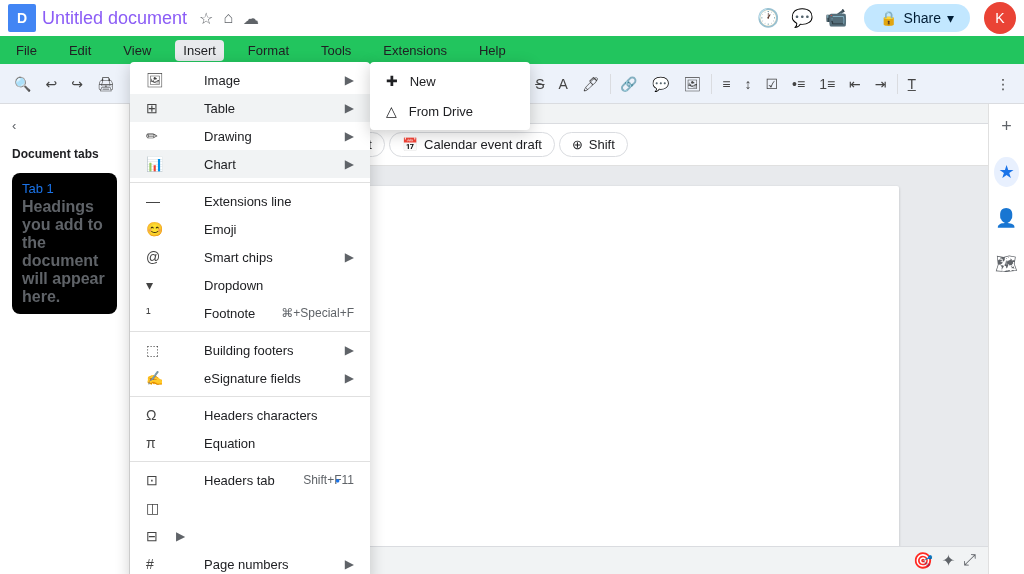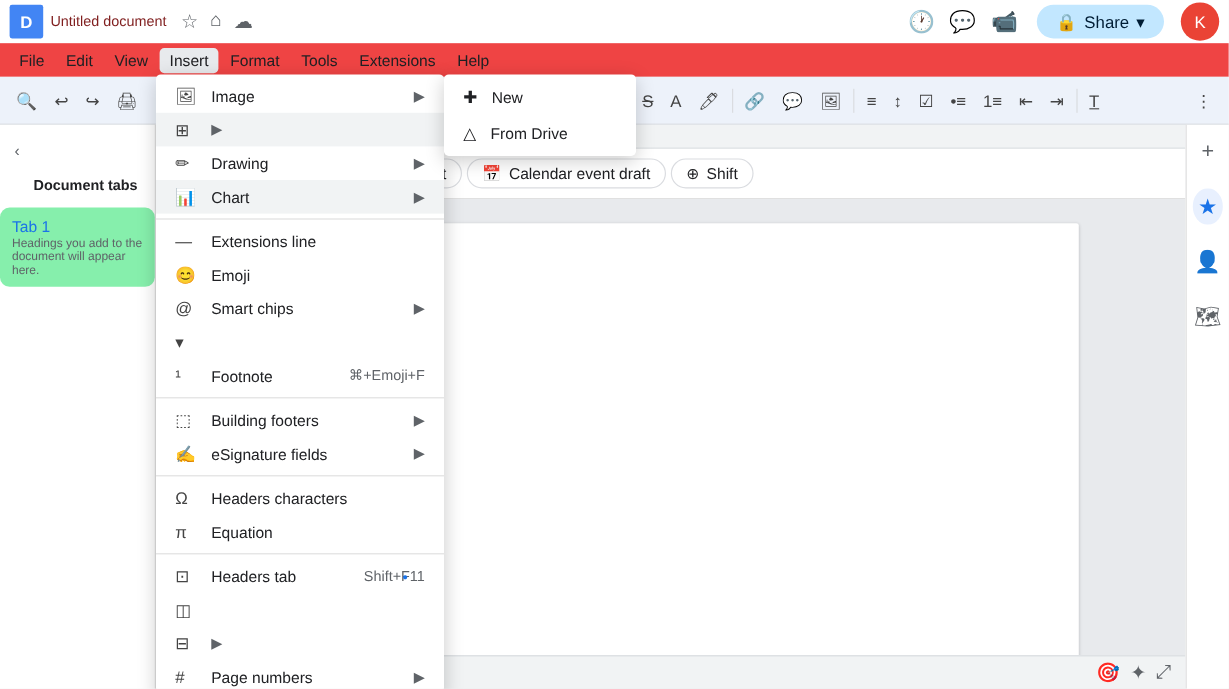--- a/index.html
+++ b/index.html
@@ -14,21 +14,21 @@
       padding: 0 8px;
       gap: 6px;
     }
     .app-icon {
       width: 28px; height: 28px;
       background: #4285f4;
       border-radius: 2px;
       display: flex; align-items: center; justify-content: center;
       color: white; font-weight: bold; font-size: 14px;
     }
-    .doc-title { font-size: 12px; color: #7f1d1d; margin-right: 4px; }
+    .doc-title { font-size: 18px; color: #8b5cf6; margin-right: 4px; }
     .title-icons { display: flex; gap: 6px; align-items: center; }
     .title-icon-btn { background: none; border: none; cursor: pointer; color: #5f6368; font-size: 16px; padding: 2px; }
     .spacer { flex: 1; }
     .share-btn {
       background: #c2e7ff;
       border: none;
       border-radius: 20px;
       padding: 6px 16px;
       font-size: 14px;
       font-weight: 500;
@@ -44,25 +44,25 @@
       display: flex; align-items: center; justify-content: center;
       font-size: 14px; font-weight: 500;
       margin-left: 8px;
     }
     .top-icons { display: flex; align-items: center; gap: 8px; margin-right: 8px; }
     .top-icon-btn { background: none; border: none; cursor: pointer; color: #5f6368; font-size: 18px; padding: 2px; }
 
     
     .menu-bar {
       height: 28px;
-      background: #ef4444;
+      background: #22c55e;
       display: flex;
       align-items: center;
       padding: 0 8px;
-      gap: 2px;
+      gap: 16px;
     }
     .menu-item {
       padding: 3px 8px;
       border-radius: 4px;
       cursor: pointer;
       font-size: 13px;
       color: #202124;
     }
     .menu-item:hover, .menu-item.active { background: #e8f0fe; }
     .menu-item.active { background: #e8eaed; }
@@ -105,31 +105,30 @@
       background: none; border: none; cursor: pointer;
       padding: 6px 12px;
       display: flex; align-items: center; gap: 6px;
       color: #5f6368; font-size: 13px;
     }
     .sidebar-header {
       padding: 8px 12px;
       font-size: 12px;
       font-weight: 600;
       color: #202124;
-      margin-left: 16px;
     }
     .sidebar-tab {
-      margin: 4px 0;
-      background: #86efac;
+      margin: 4px 12px;
+      background: #000000;
       border-radius: 8px;
       padding: 8px 10px;
       cursor: pointer;
     }
     .sidebar-tab-name { font-size: 13px; color: #1a73e8; font-weight: 500; }
-    .sidebar-tab-desc { font-size: 10px; color: #5f6368; margin-top: 2px; }
+    .sidebar-tab-desc { font-size: 16px; color: #5f6368; margin-top: 2px; font-weight: bold; }
 
     
     .right-panel {
       width: 36px;
       background: #fff;
       border-left: 1px solid #e0e0e0;
       display: flex;
       flex-direction: column;
       align-items: center;
       padding: 8px 0;
@@ -219,21 +218,21 @@
       font-size: 13px;
       position: relative;
     }
     .menu-row-icon {
       width: 18px;
       display: inline-block;
       margin-right: 12px;
       font-size: 14px;
       color: #444;
     }
-    .menu-row-label { flex: 1; }
+    .menu-row-label { flex: 1; margin-left: 28px; }
     .menu-row-shortcut { color: #5f6368; font-size: 12px; margin-left: 8px; }
     .menu-row-arrow { color: #5f6368; font-size: 12px; }
     .menu-row.has-dot::after {
       content: '●';
       font-size: 8px;
       color: #1a73e8;
       position: absolute;
       right: 30px;
     }
     .menu-row.highlighted { background: #f1f3f4; }
@@ -393,20 +392,21 @@
 </div>
 
 <div class="insert-menu">
   <div class="menu-row">
     <span class="menu-row-icon">🖼</span>
     <span class="menu-row-label">Image</span>
     <span class="menu-row-arrow">▶</span>
   </div>
   <div class="menu-row highlighted">
     <span class="menu-row-icon">⊞</span>
+    <span class="menu-row-label">Table</span>
     <span class="menu-row-arrow">▶</span>
   </div>
   <div class="menu-row">
     <span class="menu-row-icon">✏</span>
     <span class="menu-row-label">Drawing</span>
     <span class="menu-row-arrow">▶</span>
   </div>
   <div class="menu-row highlighted">
     <span class="menu-row-icon">📊</span>
     <span class="menu-row-label">Chart</span>
@@ -421,25 +421,26 @@
     <span class="menu-row-icon">😊</span>
     <span class="menu-row-label">Emoji</span>
   </div>
   <div class="menu-row">
     <span class="menu-row-icon">@</span>
     <span class="menu-row-label">Smart chips</span>
     <span class="menu-row-arrow">▶</span>
   </div>
   <div class="menu-row">
     <span class="menu-row-icon">▾</span>
+    <span class="menu-row-label">Dropdown</span>
   </div>
   <div class="menu-row">
     <span class="menu-row-icon">¹</span>
     <span class="menu-row-label">Footnote</span>
-    <span class="menu-row-shortcut">⌘+Emoji+F</span>
+    <span class="menu-row-shortcut">⌘+Special+F</span>
   </div>
   <div class="menu-section-divider"></div>
   <div class="menu-row">
     <span class="menu-row-icon">⬚</span>
     <span class="menu-row-label">Building footers</span>
     <span class="menu-row-arrow">▶</span>
   </div>
   <div class="menu-row">
     <span class="menu-row-icon">✍</span>
     <span class="menu-row-label">eSignature fields</span>

